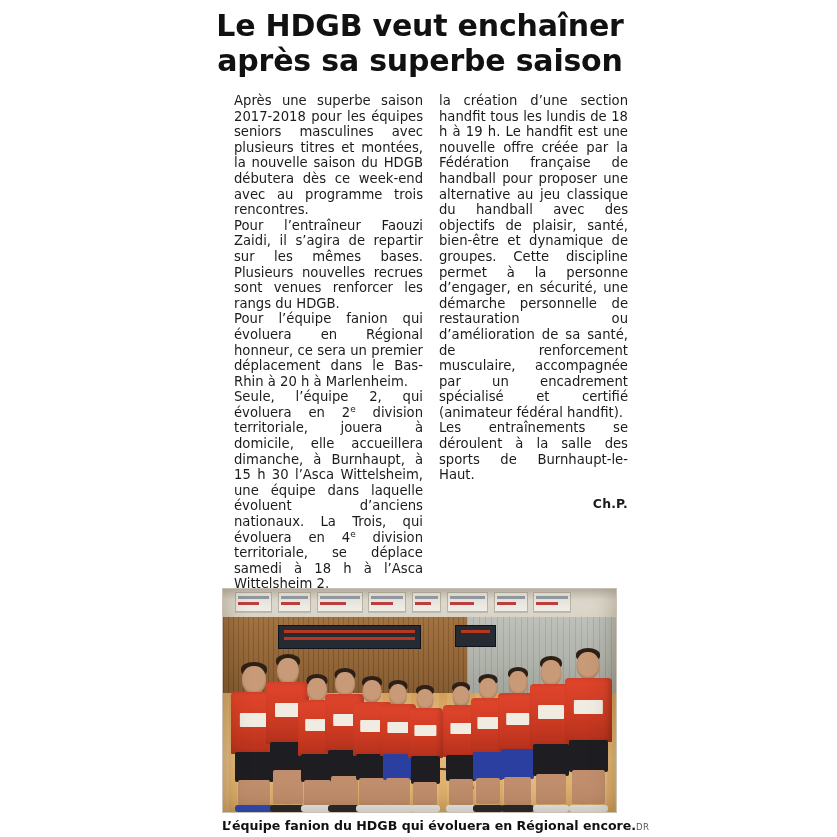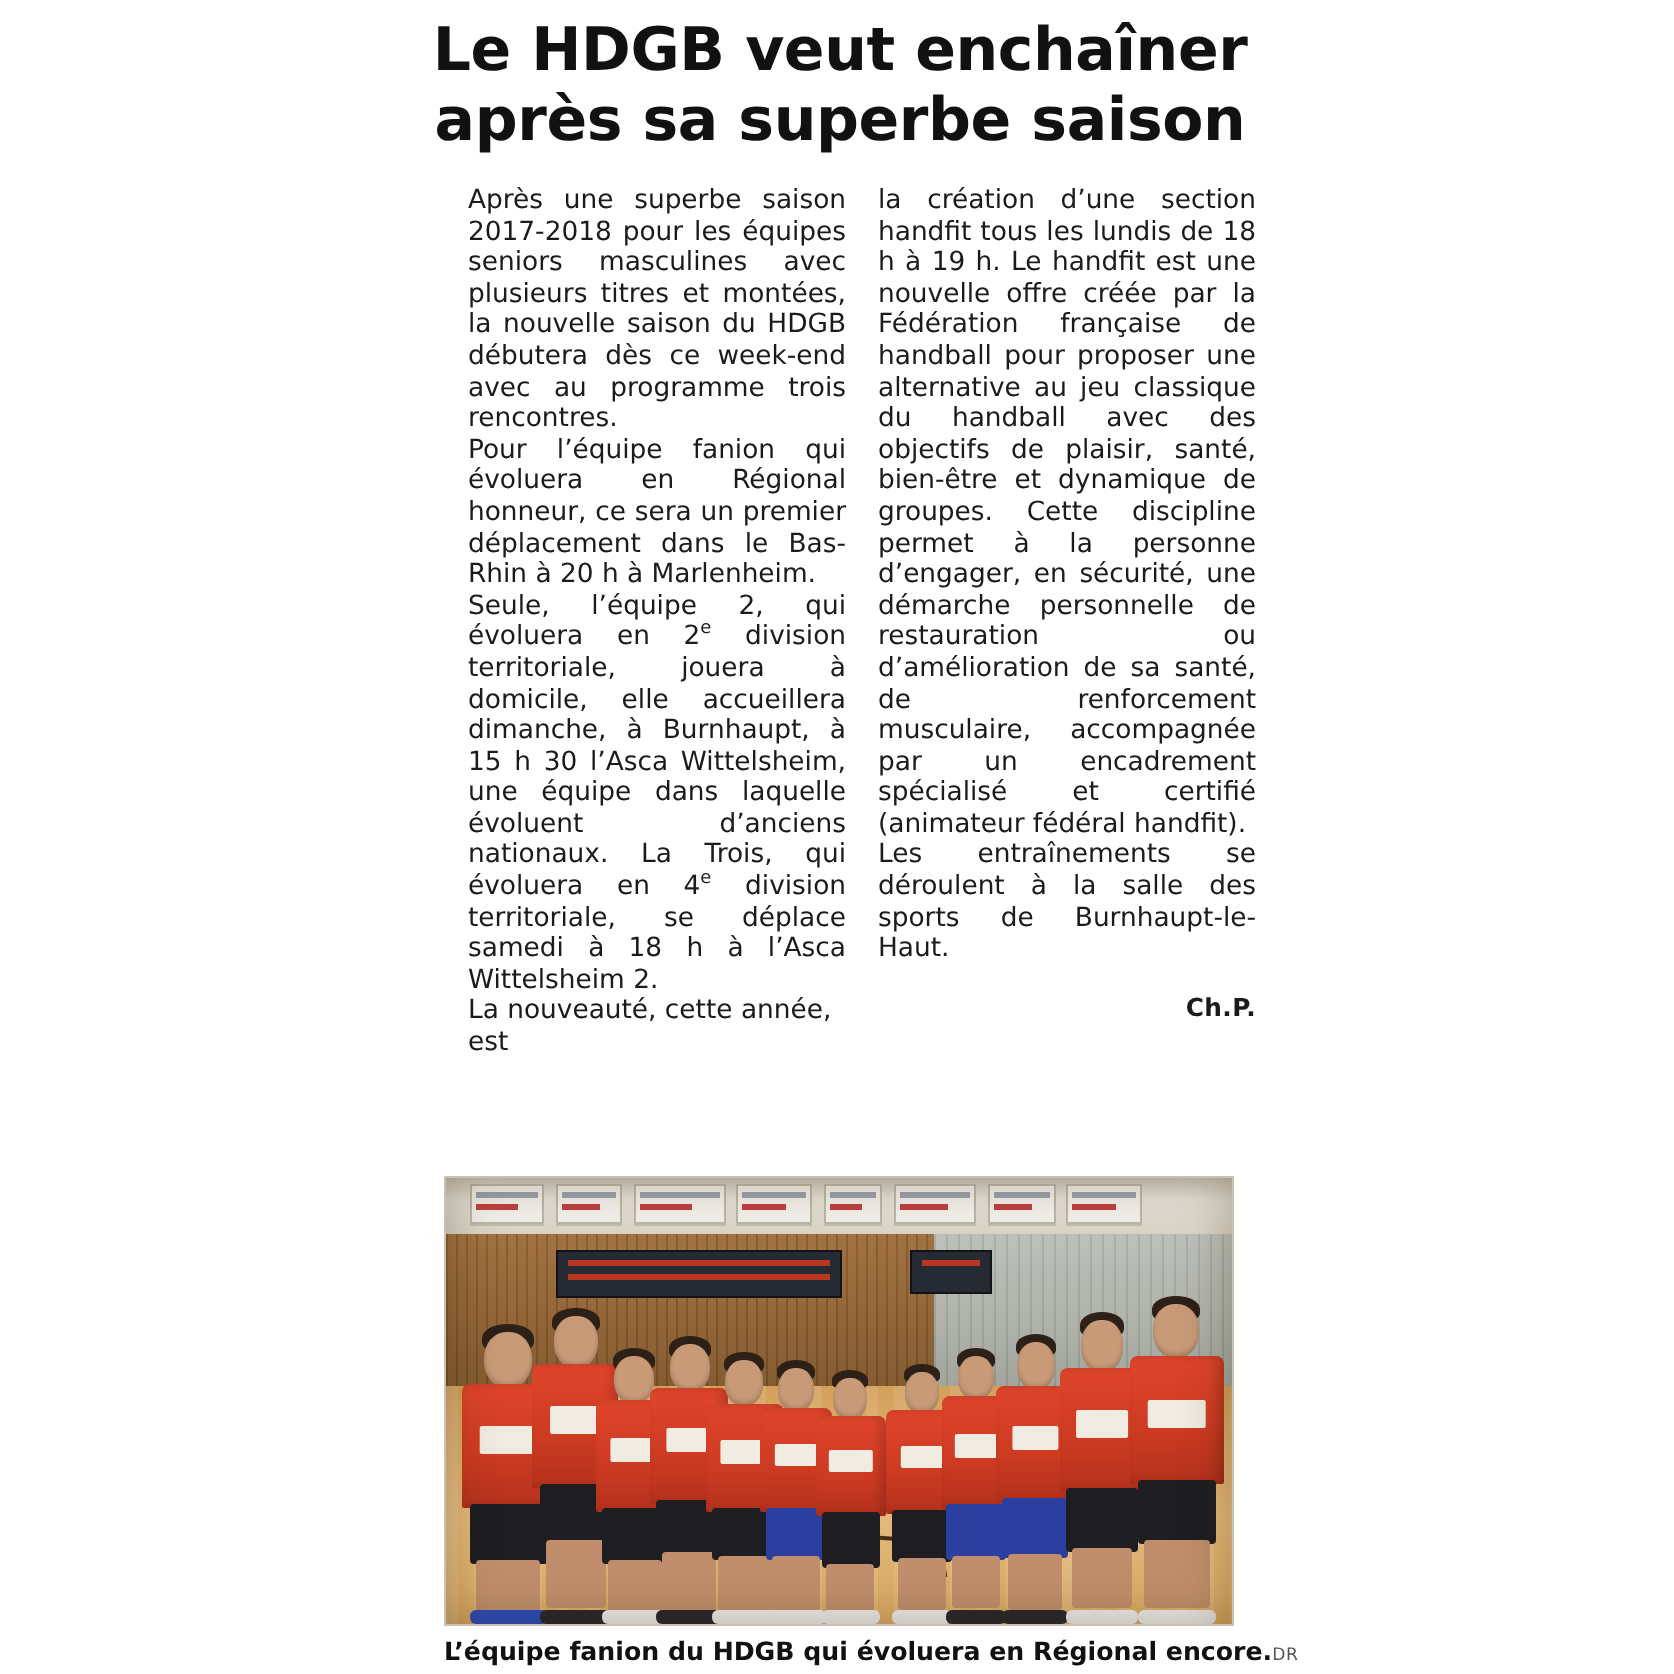--- a/index.html
+++ b/index.html
@@ -273,20 +273,21 @@
 
   <div class="headline">
     <span class="hl-line">Le HDGB veut enchaîner</span>
     <span class="hl-line">après sa superbe saison</span>
   </div>
 
   <div class="cols">
 
     <div class="col col-left">
       <p class="para">Après une superbe saison 2017-2018 pour les équipes seniors masculines avec plusieurs titres et montées, la nouvelle saison du HDGB débutera dès ce week-end avec au programme trois rencontres.</p>
+      <p class="para">Pour l’entraîneur Faouzi Zaidi, il s’agira de repartir sur les mêmes bases. Plusieurs nouvelles recrues sont venues renforcer les rangs du HDGB.</p>
       <p class="para">Pour l’équipe fanion qui évoluera en Régional honneur, ce sera un premier déplacement dans le Bas-Rhin à 20 h à Marlenheim.</p>
       <p class="para">Seule, l’équipe 2, qui évoluera en 2<sup class="ordinal">e</sup> division territoriale, jouera à domicile, elle accueillera dimanche, à Burnhaupt, à 15 h 30 l’Asca Wittelsheim, une équipe dans laquelle évoluent d’anciens nationaux. La Trois, qui évoluera en 4<sup class="ordinal">e</sup> division territoriale, se déplace samedi à 18 h à l’Asca Wittelsheim 2.</p>
       <p class="para para-nojust">La nouveauté, cette année, est</p>
     </div>
 
     <div class="col col-right">
       <p class="para">la création d’une section handfit tous les lundis de 18 h à 19 h. Le handfit est une nouvelle offre créée par la Fédération française de handball pour proposer une alternative au jeu classique du handball avec des objectifs de plaisir, santé, bien-être et dynamique de groupes. Cette discipline permet à la personne d’engager, en sécurité, une démarche personnelle de restauration ou d’amélioration de sa santé, de renforcement musculaire, accompagnée par un encadrement spécialisé et certifié (animateur fédéral handfit).</p>
       <p class="para">Les entraînements se déroulent à la salle des sports de Burnhaupt-le-Haut.</p>
       <div class="signature">Ch.P.</div>
     </div>

